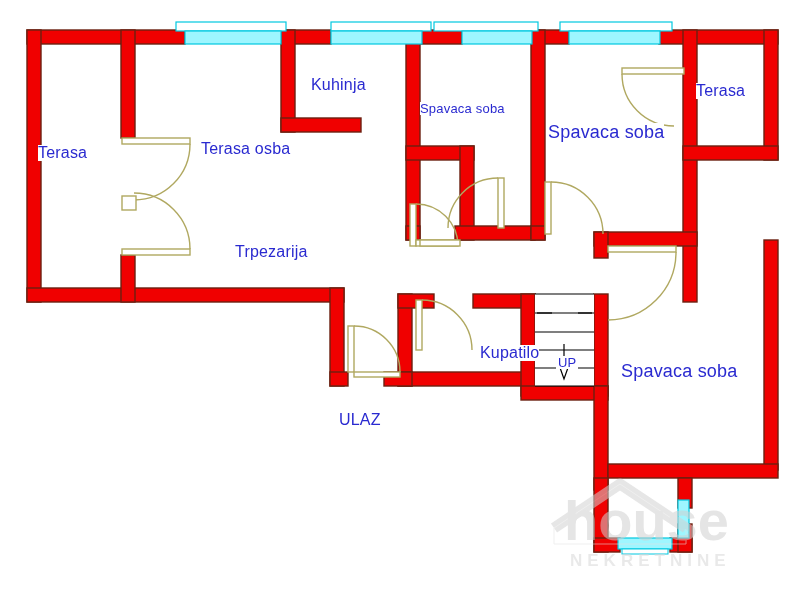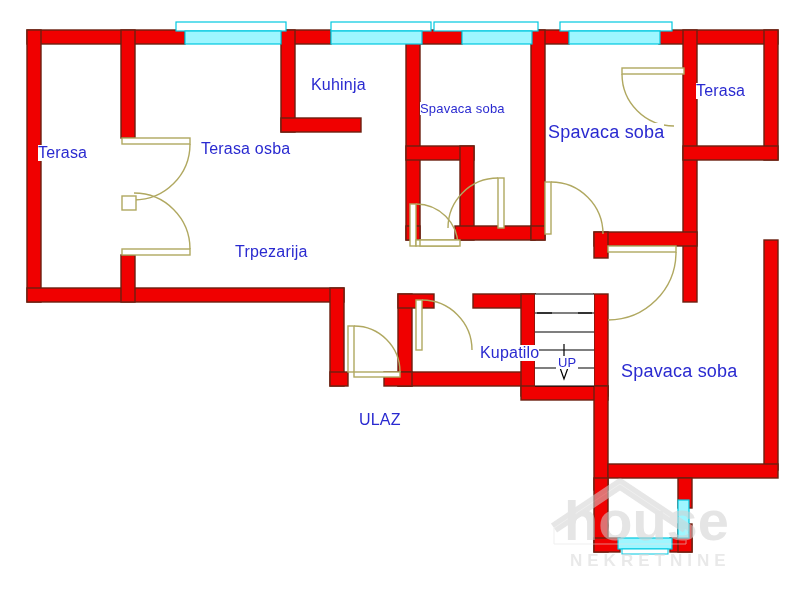--- a/index.html
+++ b/index.html
@@ -244,18 +244,18 @@
   <div id="labels">
       <div class="room-label lbl-lg" style="left: 38px; top: 145px;">Terasa</div>
       <div class="room-label lbl-lg" style="left: 201px; top: 141px;">Terasa osba</div>
       <div class="room-label lbl-lg" style="left: 311px; top: 77px;">Kuhinja</div>
       <div class="room-label lbl-lg" style="left: 219px; top: 244px; margin-left: 16px;">Trpezarija</div>
       <div class="room-label lbl-sm" style="left: 420px; top: 102px;">Spavaca soba</div>
       <div class="room-label lbl-md" style="left: 548px; top: 123px;">Spavaca soba</div>
       <div class="room-label lbl-lg" style="left: 696px; top: 83px;">Terasa</div>
       <div class="room-label lbl-lg" style="left: 432px; top: 345px; margin-left: 48px;">Kupatilo</div>
       <div class="room-label lbl-md" style="left: 621px; top: 362px;">Spavaca soba</div>
-      <div class="room-label lbl-lg" style="left: 339px; top: 412px; margin-left: 20px;">ULAZ</div>
+      <div class="room-label lbl-lg" style="left: 339px; top: 412px;">ULAZ</div>
     </div>
 
   <div class="stair-text" id="up-label" style="left: 556px; top: 308px; margin-top: 48px;">UP</div>
 
 </div>
 
 </body></html>

